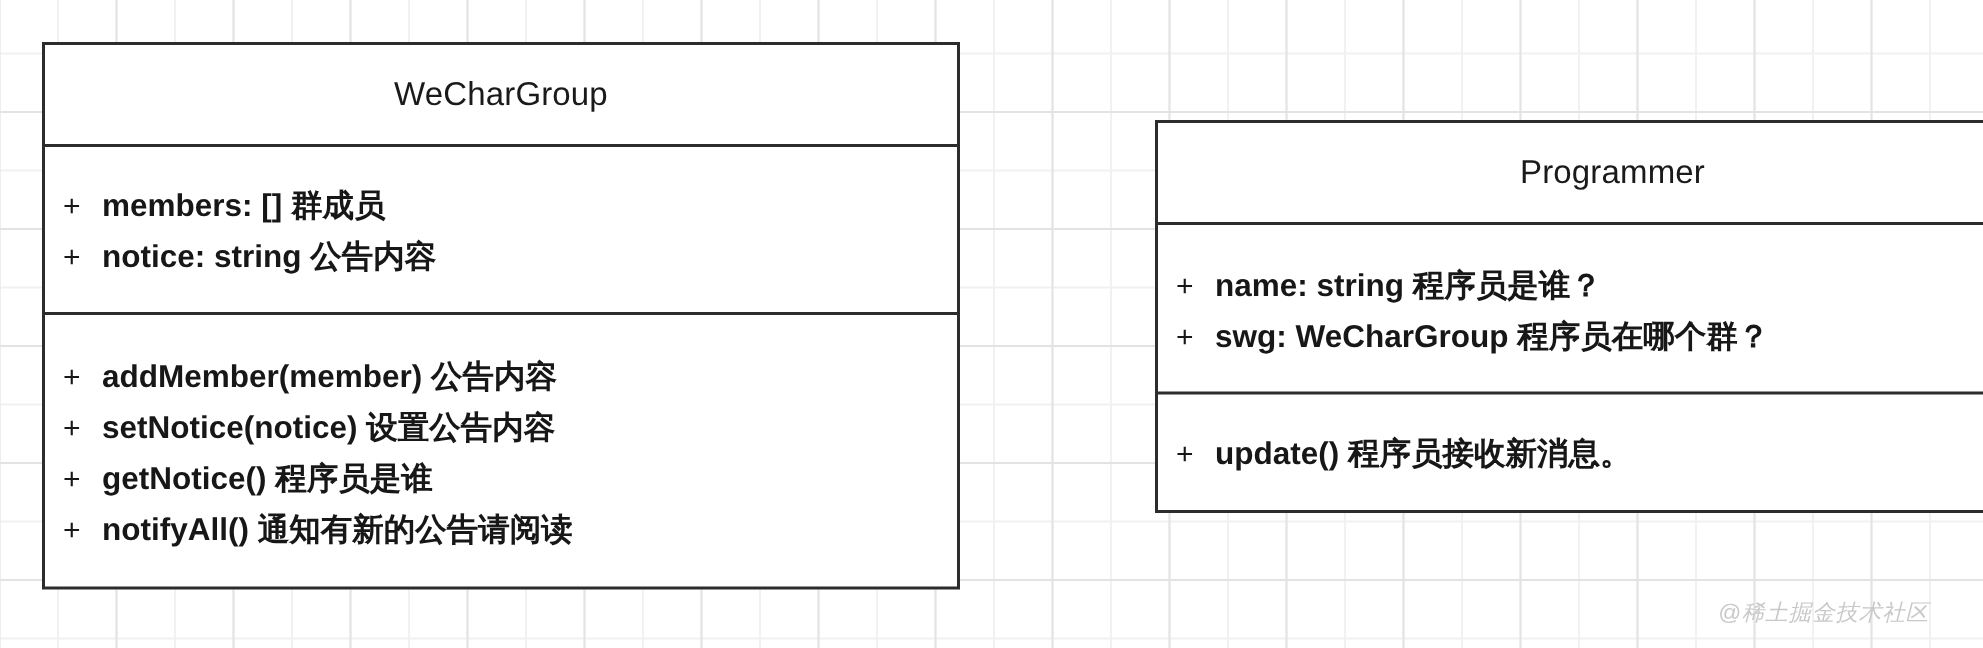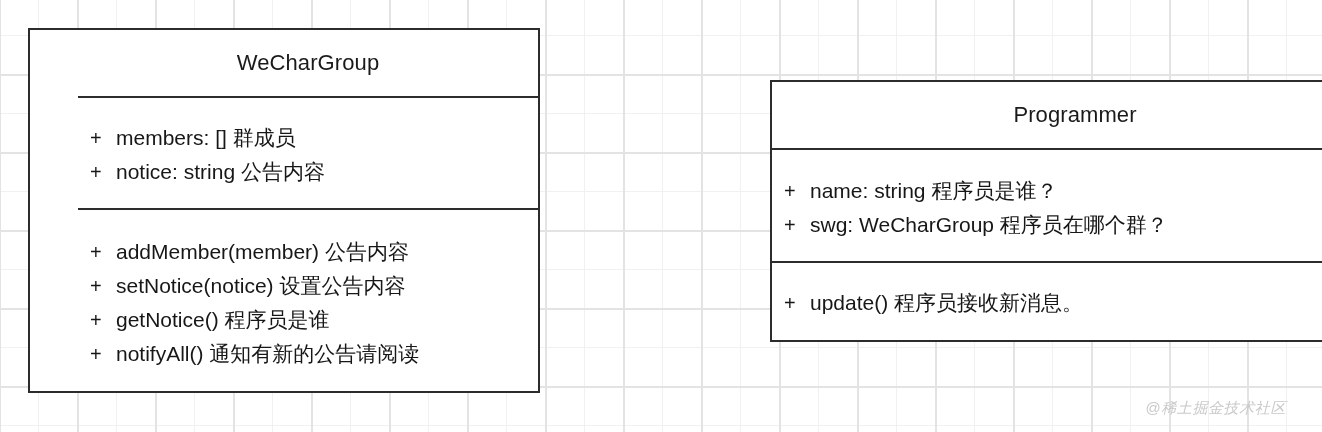--- a/index.html
+++ b/index.html
@@ -82,29 +82,29 @@
     width: 38px;
     flex: 0 0 38px;
     padding-left: 12px;
     box-sizing: border-box;
     font-size: 20px;
     color: #171717;
   }
 
   .uml-member-text {
     display: inline-block;
+    font-weight: bold;
   }
 
   
   #class-wechargroup {
     left: 28px;
     top: 28px;
-    width: 512px;
+    width: 612px;
     height: 365px;
-    padding-left: 48px;
   }
   #class-wechargroup .uml-title-section { height: 68px; }
   #class-wechargroup .attrs-section {
     height: 112px;
     padding-top: 4px;
   }
   #class-wechargroup .methods-section {
     flex: 1 1 auto;
     padding-top: 4px;
   }

